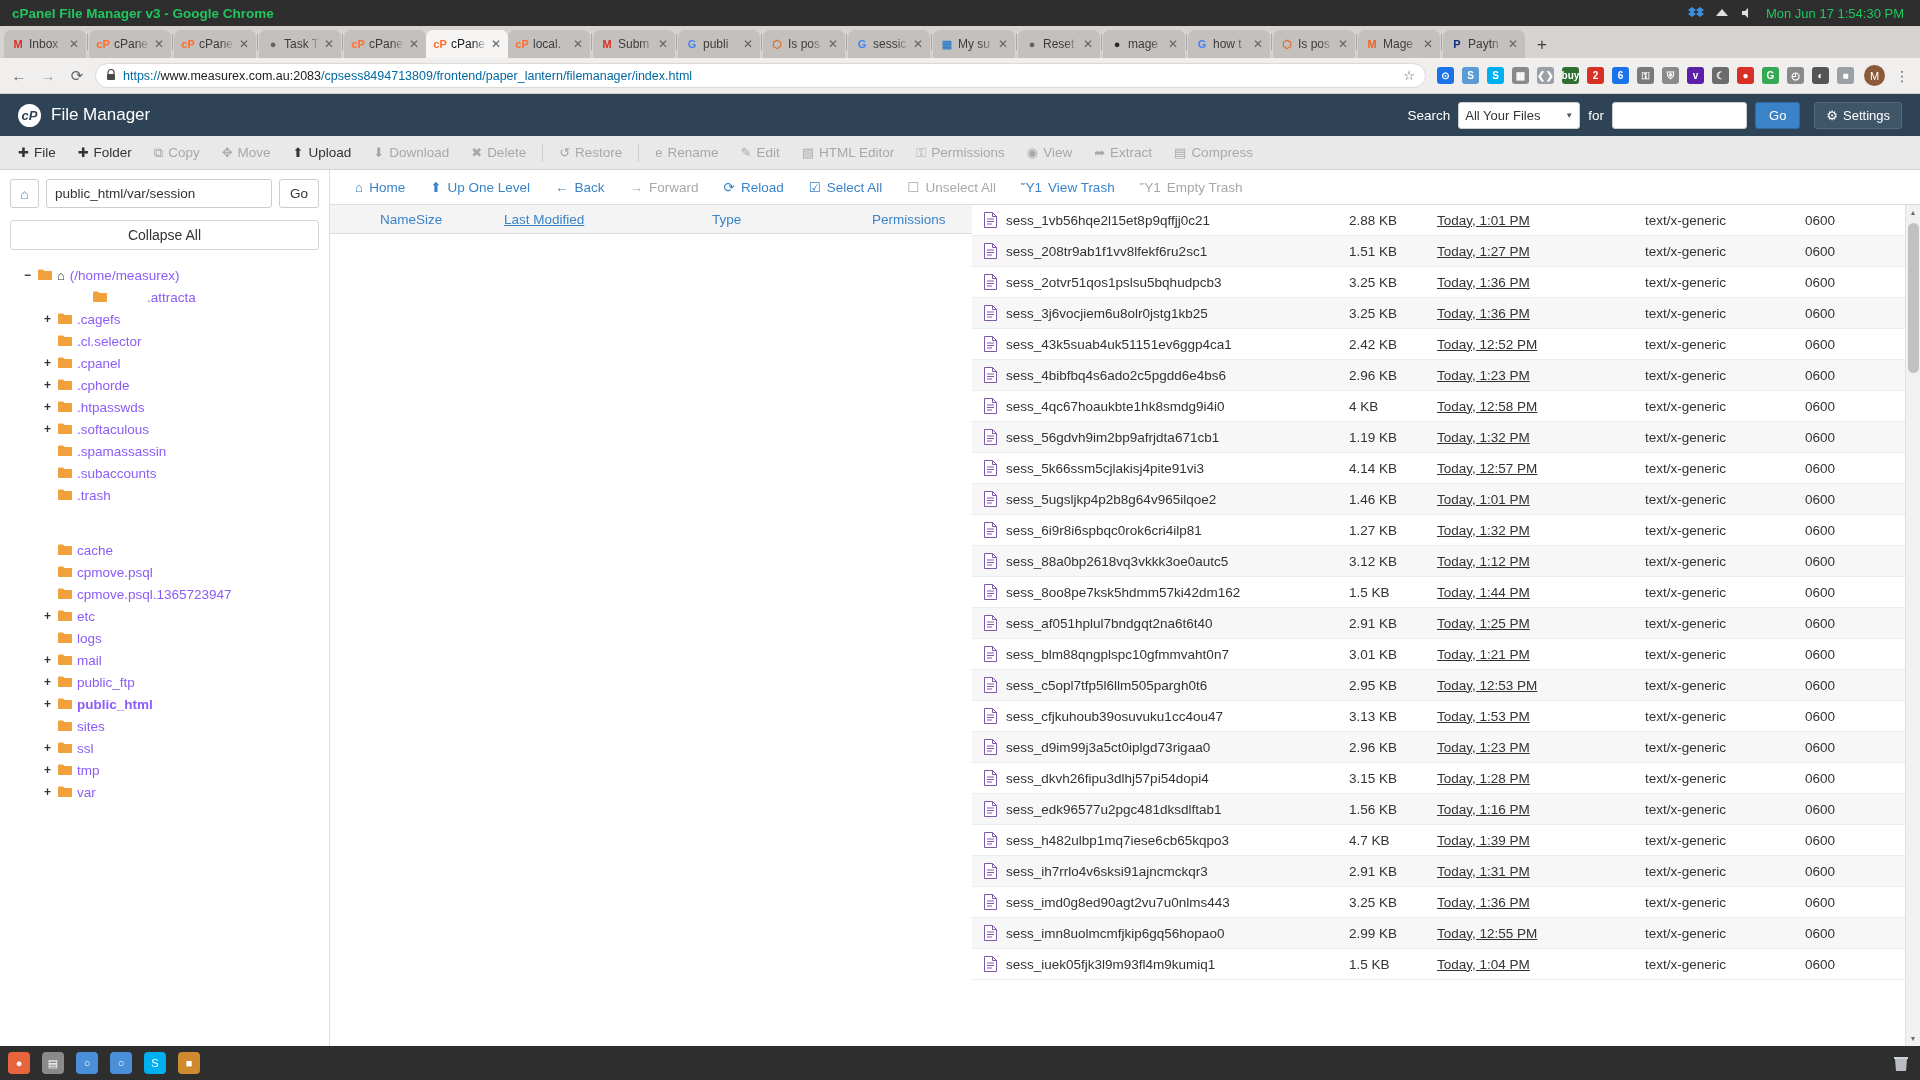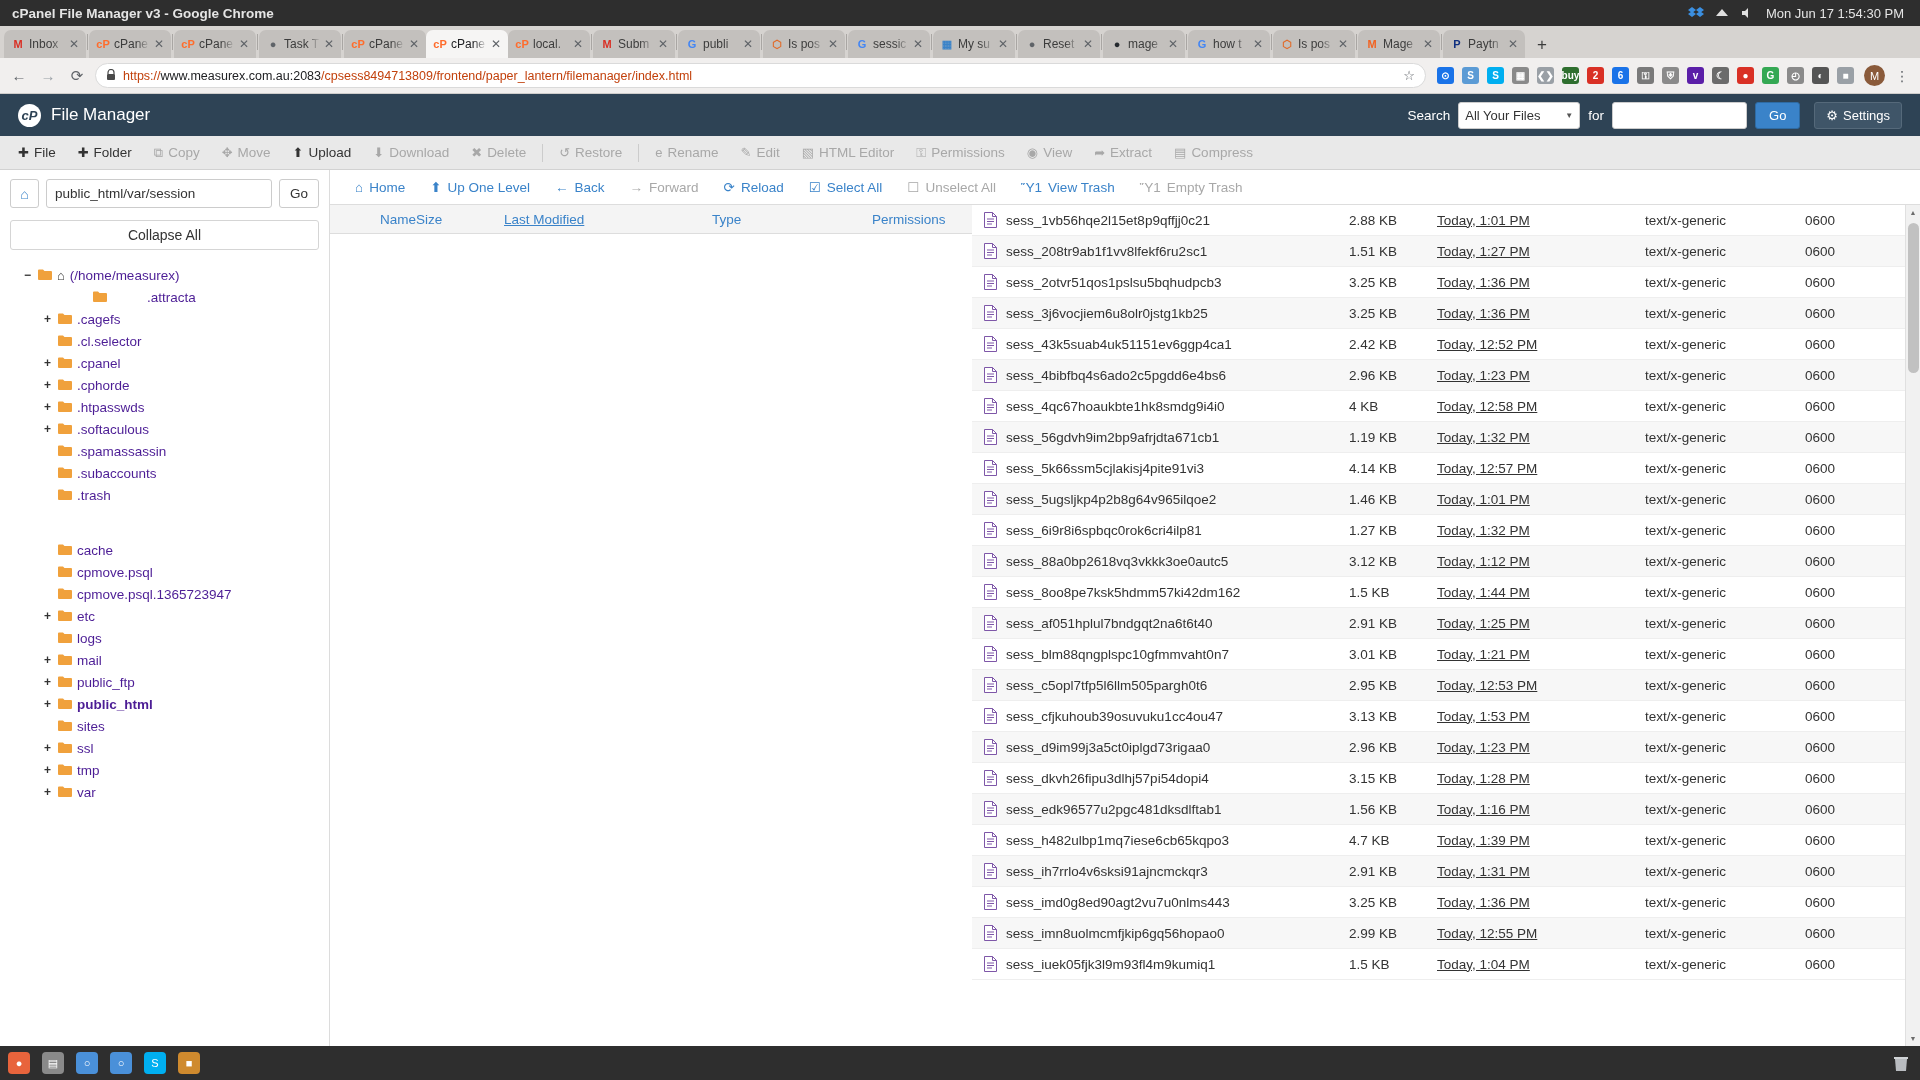--- a/index.html
+++ b/index.html
@@ -6,21 +6,21 @@
   html, body {
     width: 1920px; height: 1080px;
     font-family: "Liberation Sans", sans-serif;
     overflow: hidden;
     background: #ffffff;
   }
   body { display: flex; flex-direction: column; }
 
   
   #os-panel {
-    height: 26px; background: #2e2e2e; color: #e5e5e5;
+    height: 26px; background: #2e2e2e; color: #22c55e;
     display: flex; align-items: center; flex: 0 0 26px;
     font-size: 13px; padding: 0 6px;
   }
   #os-panel .title { font-weight: bold; font-size: 13.5px; padding-left: 6px; }
   #os-panel .spacer { flex: 1; }
   #os-panel .tray { display: flex; align-items: center; gap: 10px; padding-right: 10px; }
   #os-panel .clock { font-size: 13px; }
   .tray-ico { width: 16px; height: 16px; display: inline-block; }
 
   
@@ -65,21 +65,21 @@
   .navbtn { width: 22px; height: 22px; display: flex; align-items: center;
             justify-content: center; color: #5f6368; font-size: 15px; }
   .navbtn.dim { color: #9aa0a6; }
   #omnibox {
     flex: 1; height: 25px; background: #ffffff; border: 1px solid #dadada;
     border-radius: 13px; display: flex; align-items: center;
     padding: 0 10px; gap: 7px; font-size: 12.5px; color: #202124;
   }
   #omnibox .lock { font-size: 11px; color: #3c7d46; }
   #omnibox .urltext { flex: 1; white-space: nowrap; overflow: hidden; }
-  #omnibox .urltext .dimurl { color: #c2410c; }
+  #omnibox .urltext .dimurl { color: #0369a1; }
   #omnibox .star { color: #5f6368; font-size: 13px; }
   #ext-icons { display: flex; align-items: center; gap: 8px; padding-left: 4px; }
   .ext { width: 17px; height: 17px; border-radius: 3px; display: flex;
          align-items: center; justify-content: center; font-size: 10px;
          color: #fff; font-weight: bold; line-height: 1; }
   #profile {
     width: 21px; height: 21px; border-radius: 50%; background: #8a5a3a;
     color: #fff; font-size: 11px; display: flex; align-items: center;
     justify-content: center; margin-left: 3px;
   }
@@ -159,21 +159,21 @@
     height: 30px; border: 1px solid #d5d5d5; border-radius: 3px; background: #fff;
     display: flex; align-items: center; justify-content: center;
     font-size: 14px; color: #333; margin-bottom: 14px;
   }
   #tree { font-size: 13.5px; color: #333; overflow: hidden; }
   .tnode { display: flex; align-items: center; height: 22px; gap: 5px; white-space: nowrap; }
   .tnode .toggle { width: 11px; text-align: center; font-size: 12px; color: #333;
                    font-weight: bold; flex: 0 0 11px; }
   .tnode .fico { color: #f0a13c; font-size: 13px; flex: 0 0 auto; }
   .tnode .home { color: #333; font-size: 13px; }
-  .tnode .tlbl { color: #4c1d95; }
+  .tnode .tlbl { color: #8b5cf6; }
   .tnode.bold .tlbl { font-weight: bold; }
 
   
   #fm-main { flex: 1; display: flex; flex-direction: column; min-width: 0; }
   #fm-nav {
     height: 34px; flex: 0 0 34px; display: flex; align-items: center;
     padding: 0 14px; gap: 3px; font-size: 13.5px; background: #fff;
   }
   .nav-item { display: flex; align-items: center; gap: 6px; padding: 0 11px;
               height: 28px; color: #3a83c9; white-space: nowrap; }

